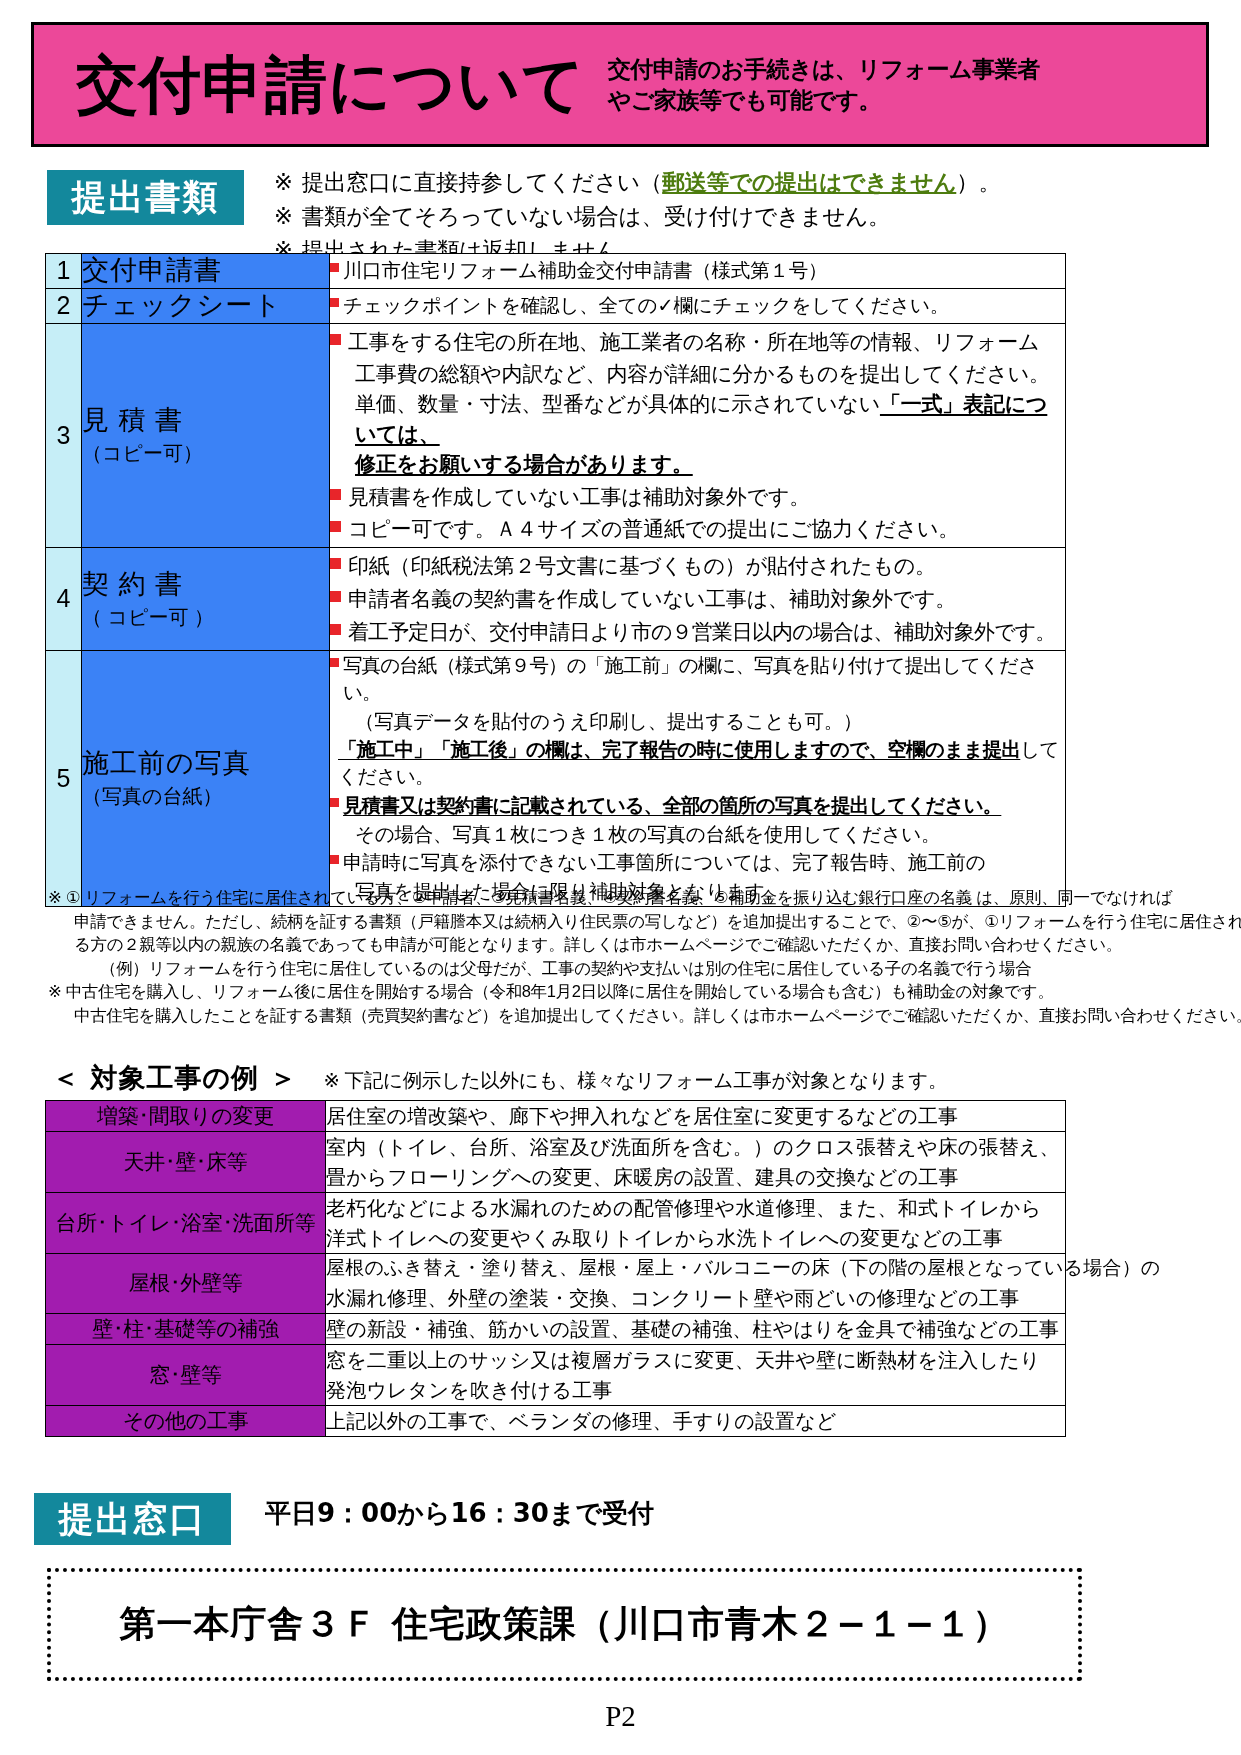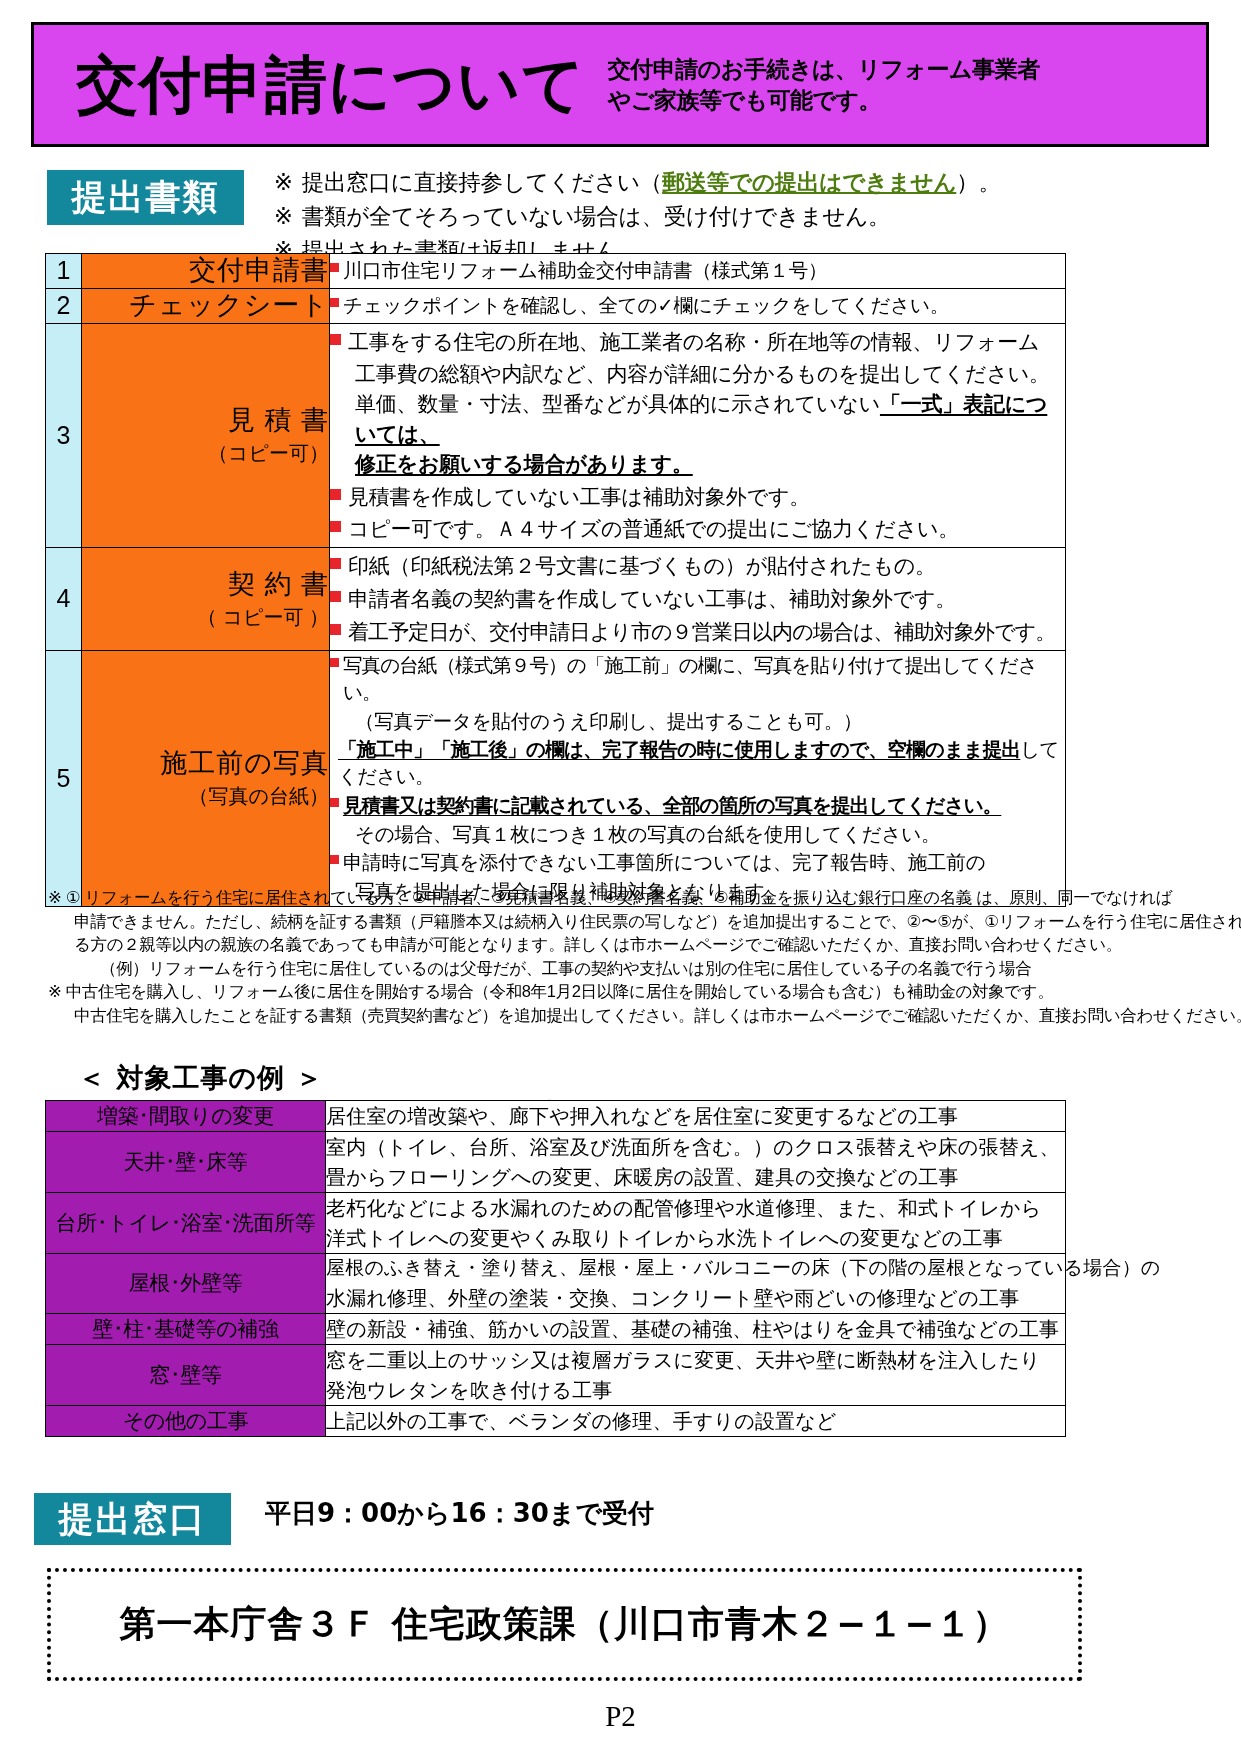--- a/index.html
+++ b/index.html
@@ -23,21 +23,21 @@
     padding: 0;
   }
 
   
   .header-banner {
     position: absolute;
     left: 31px;
     top: 22px;
     width: 1178px;
     height: 125px;
-    background: #d946ef;
+    background: #ec4899;
     border: 3px solid #000000;
     box-sizing: border-box;
     display: flex;
     align-items: center;
     padding-left: 42px;
   }
   .header-title {
     font-size: 62px;
     font-weight: bold;
     letter-spacing: 1px;
@@ -121,22 +121,22 @@
   .col-name { width: 248px; }
   .col-desc { width: 736px; }
 
   td.cell-no {
     background: #c6eef7;
     text-align: center;
     font-size: 25px;
     vertical-align: middle;
   }
   td.cell-name {
-    background: #f97316;
-    text-align: right;
+    background: #3b82f6;
+    text-align: left;
     vertical-align: middle;
     padding: 4px 2px;
   }
   .name-main {
     font-size: 27px;
     letter-spacing: 1px;
     line-height: 1.25;
     white-space: nowrap;
   }
   .name-sub {
@@ -204,21 +204,20 @@
   .fn-line.ind1 { padding-left: 26px; }
   .fn-line.ind2 { padding-left: 52px; }
 
   
   .examples-head {
     position: absolute;
     left: 52px;
     top: 1060px;
     display: flex;
     align-items: baseline;
-    flex-direction: column;
   }
   .examples-title {
     font-size: 27px;
     font-weight: bold;
     letter-spacing: 1px;
     white-space: nowrap;
     font-family: "DejaVu Sans", "Liberation Sans", sans-serif;
   }
   .examples-note {
     margin-left: 26px;

